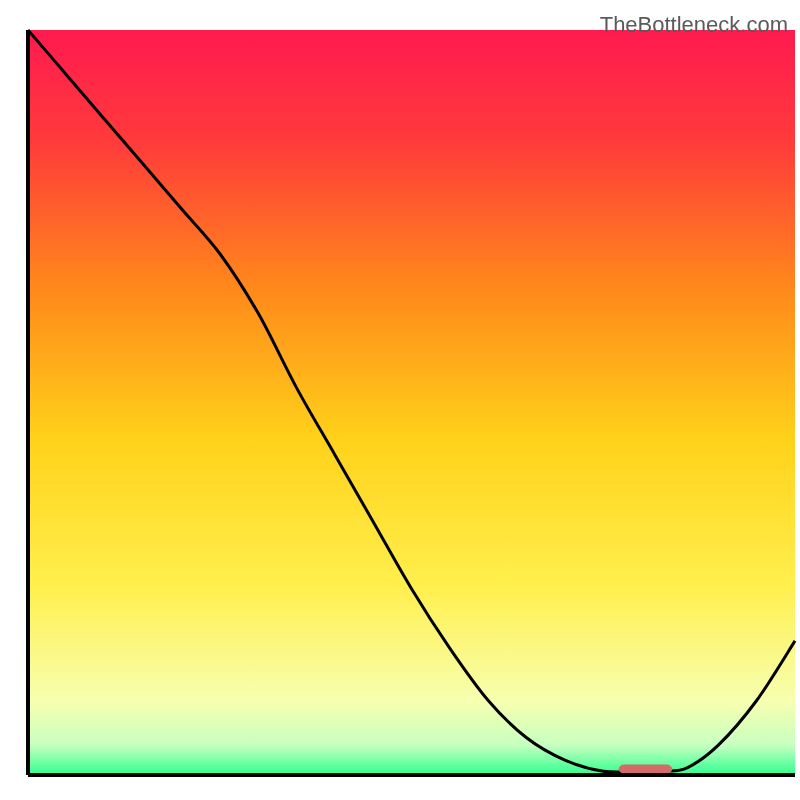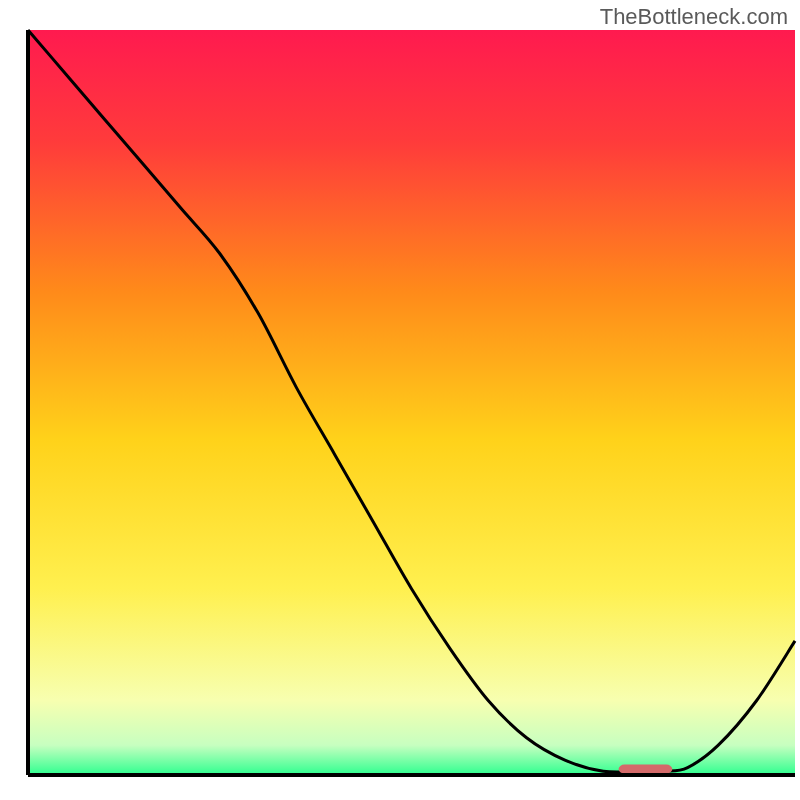--- a/index.html
+++ b/index.html
@@ -10,21 +10,21 @@
     font-family: Arial, sans-serif;
     background: #fff;
   }
   .chart-wrap {
     position: relative;
     width: 800px;
     height: 800px;
   }
   .attribution {
     position: absolute;
-    top: 4px;
+    top: 12px;
     right: 12px;
     font-size: 22px;
     color: #5a5a5a;
     font-weight: 500;
     z-index: 10;
   }
   svg.chart {
     position: absolute;
     top: 0;
     left: 0;

